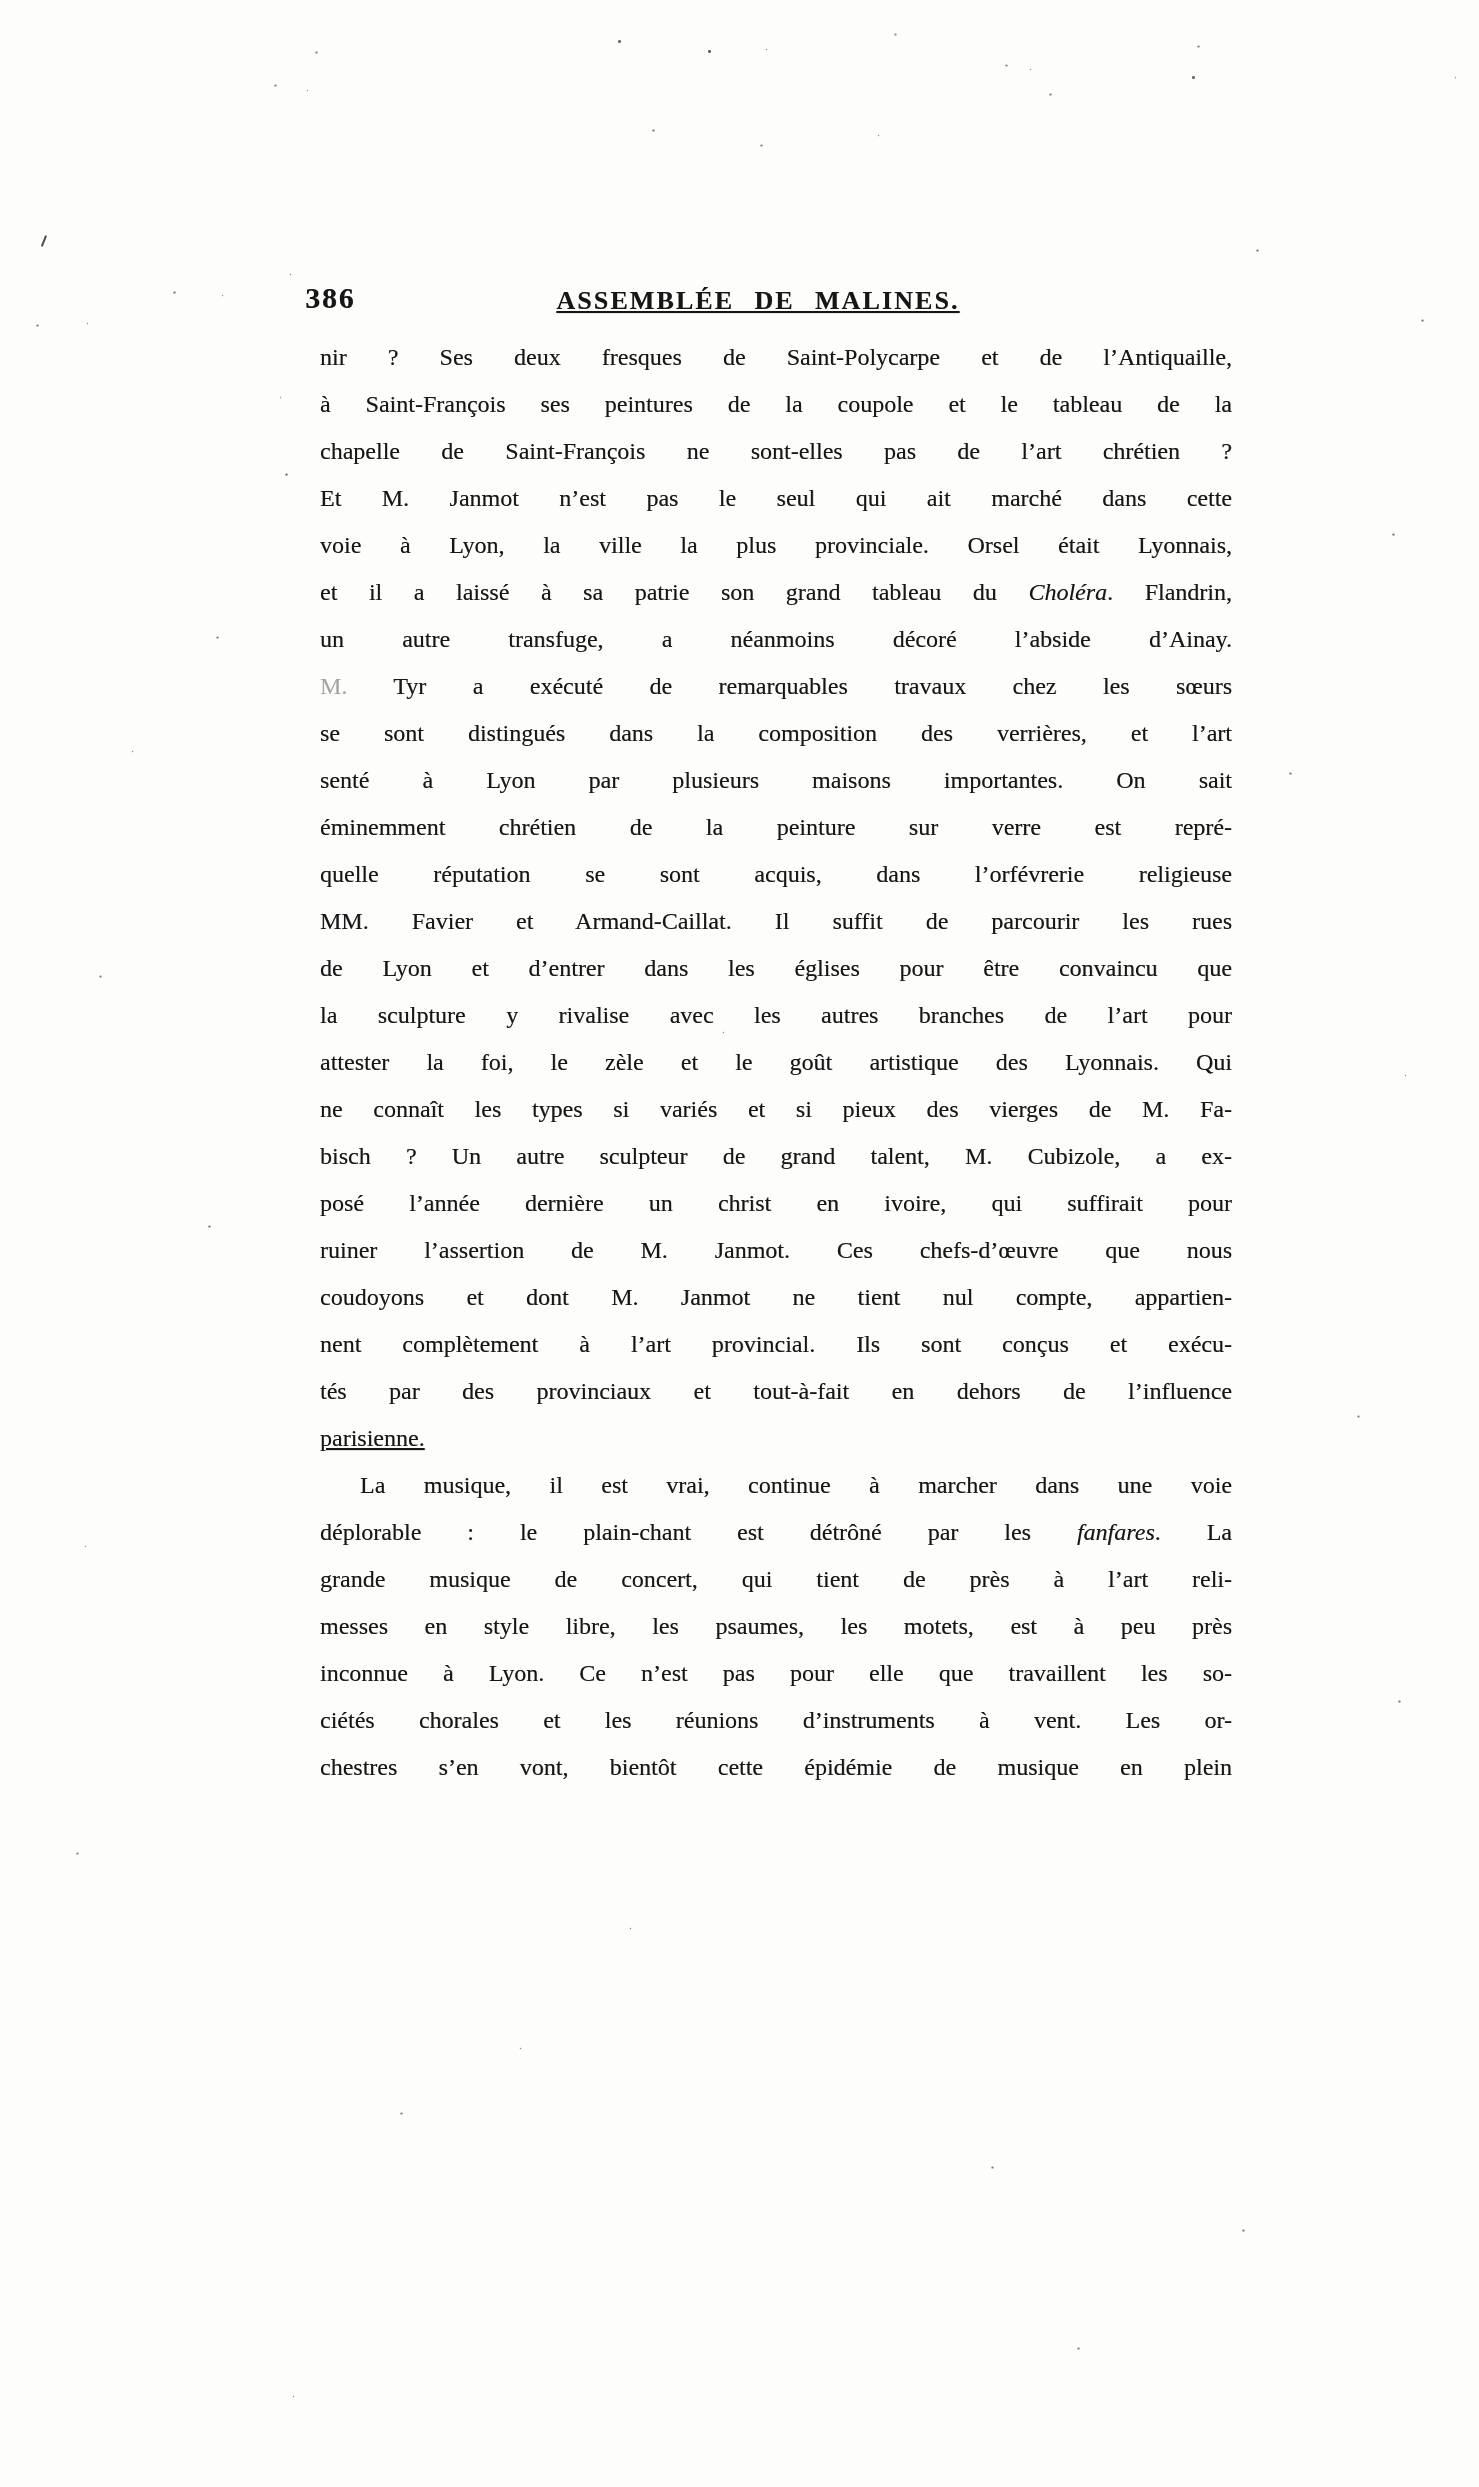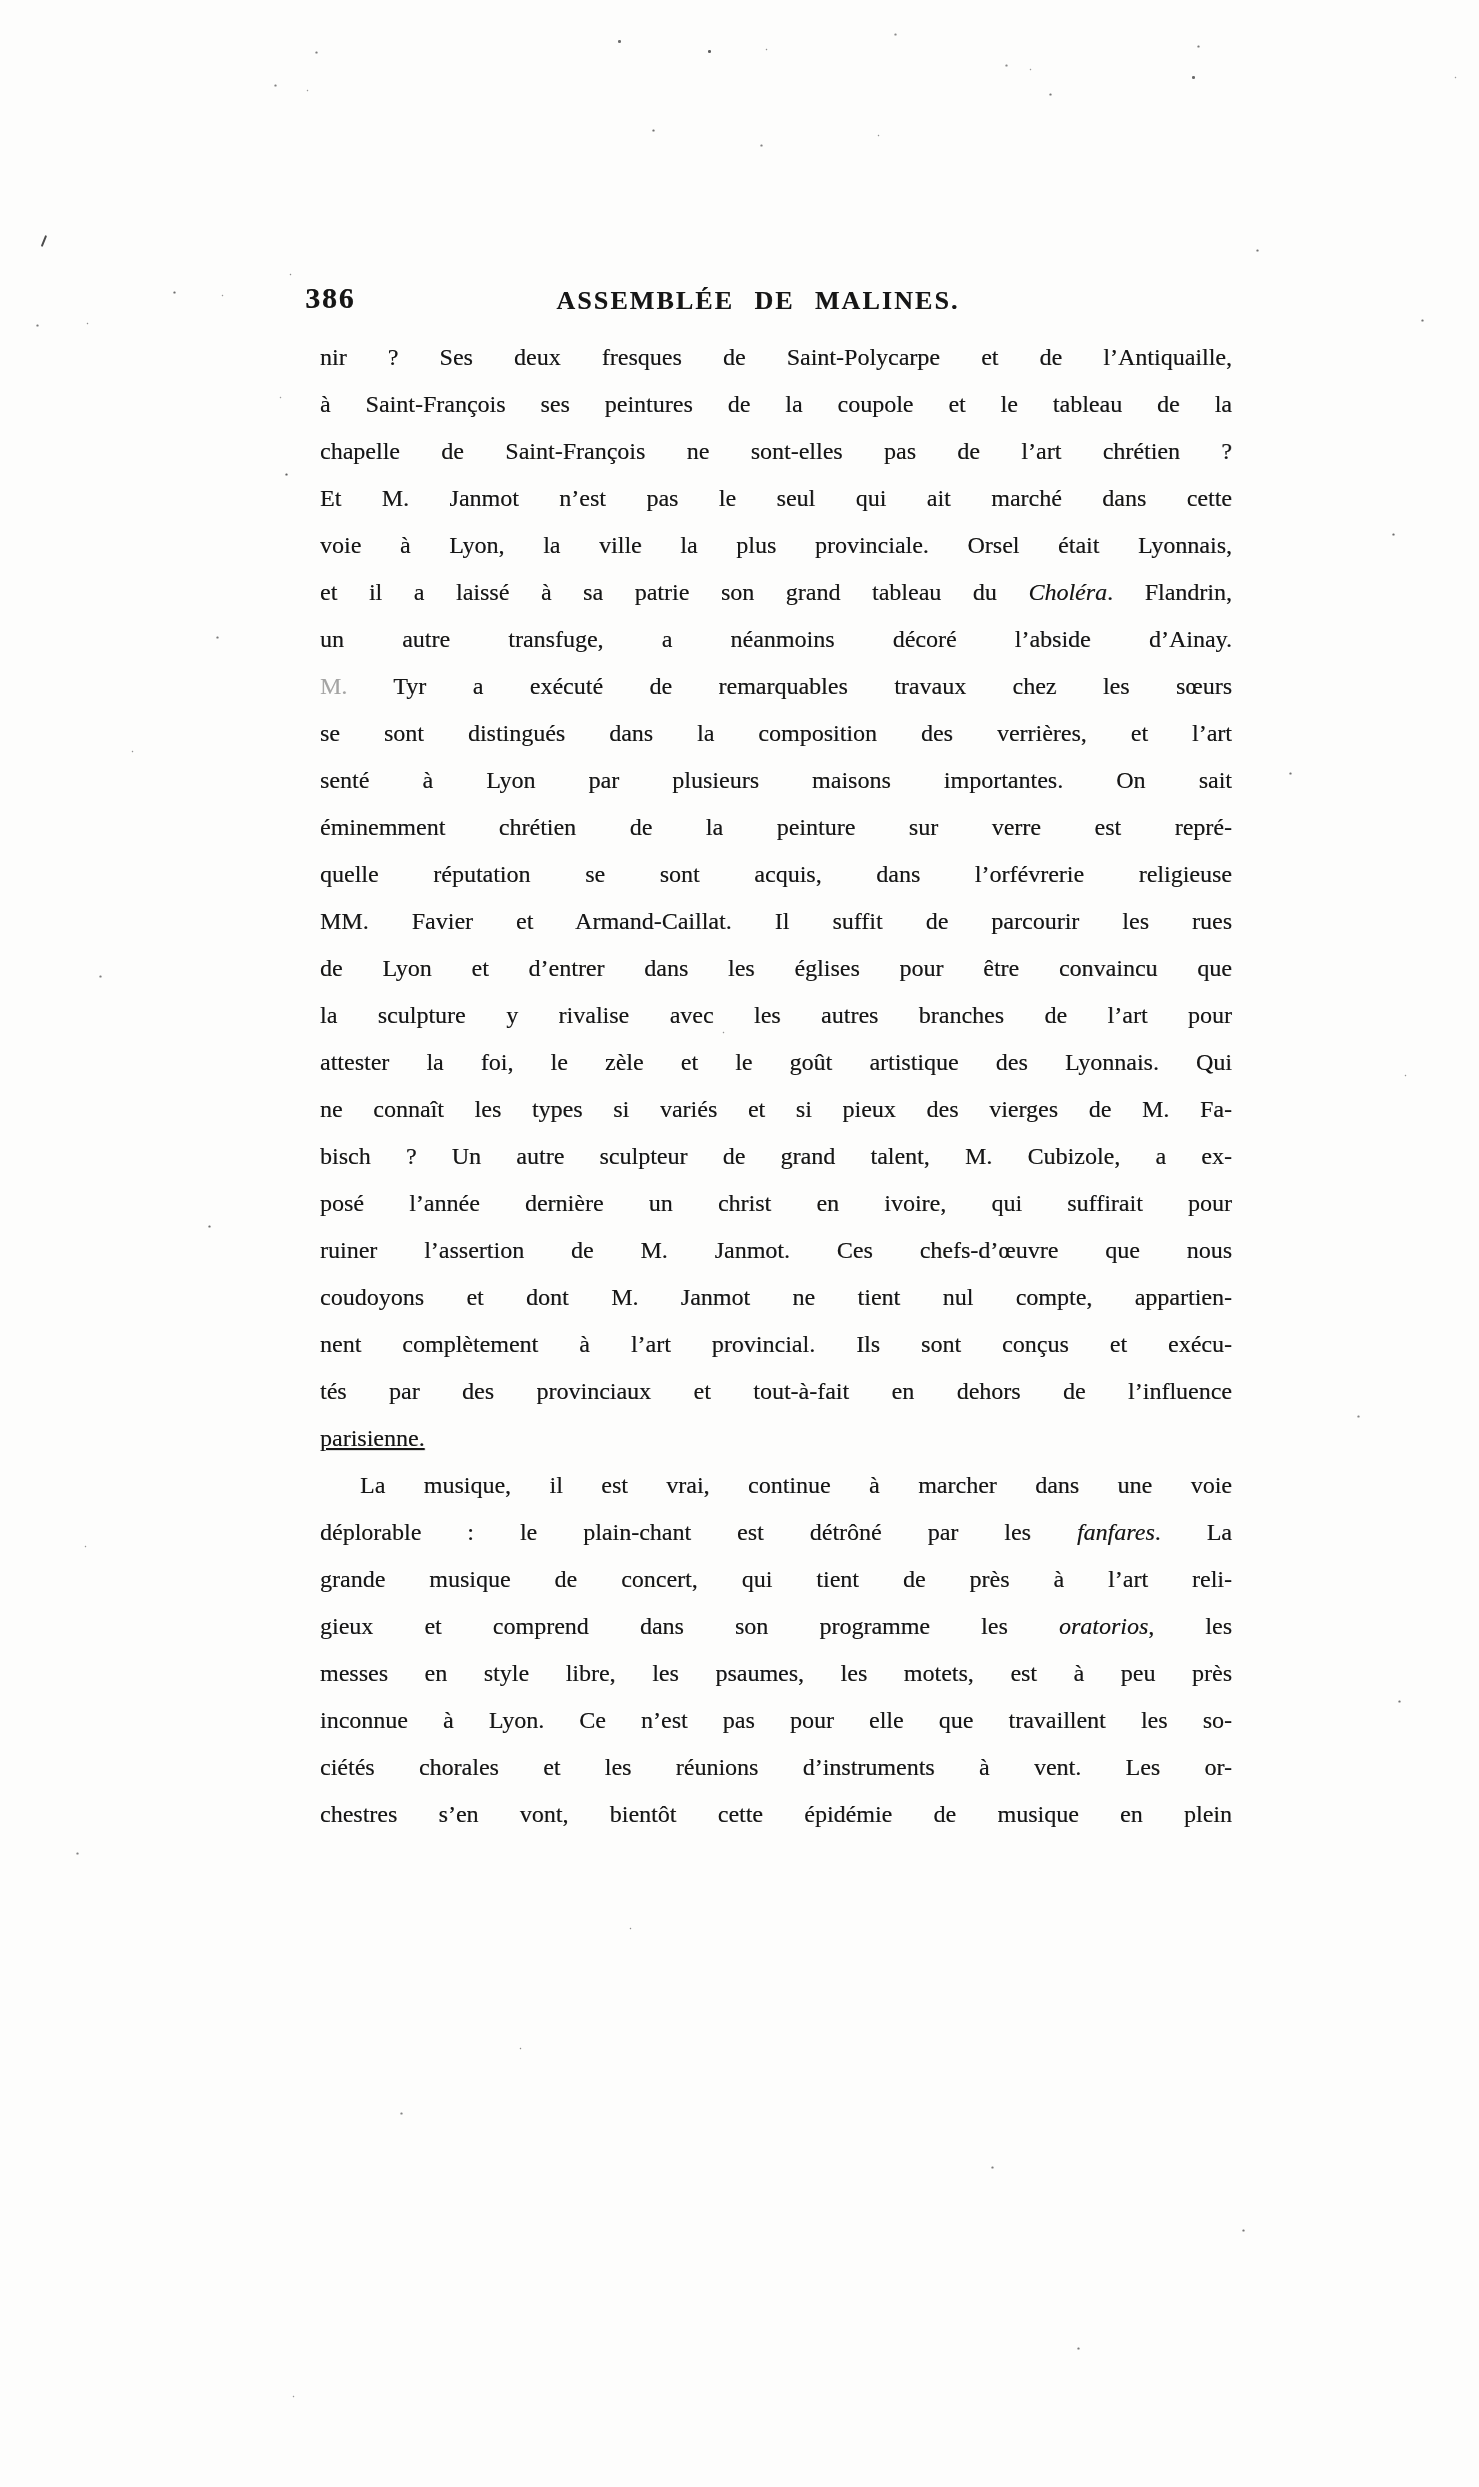--- a/index.html
+++ b/index.html
@@ -37,21 +37,21 @@
       76px 1852px 0 -0.4px #828282, 519px 2047px 0 -0.8px #8b8b8b, 1077px 2347px 0 -0.4px #797979,
       285px 473px 0 -0.4px #606060, 279px 396px 0 -0.8px #9d9d9d;
   }
   .noise-slash {
     position: absolute; left: 43px; top: 235px;
     width: 2.1px; height: 11.6px; background: #4c4c4c;
     transform: rotate(22deg); border-radius: 1.7px;
   }
   
   .page-header {
-    position: absolute; top: 279px; left: 302px; width: 912px; height: 36px;
+    position: absolute; top: 279px; left: 302px; width: 912px; height: 36px; text-decoration: underline;
   }
   .page-number {
     position: absolute; left: 3.3px; top: 1.7px;
     font-size: 30px; font-weight: 700; letter-spacing: 1.7px;
     text-shadow: 0.2px 0.2px 0 rgba(25,25,25,0.55);
   }
   .running-title {
     display: block; text-align: center;
     padding-top: 6.6px;
     font-size: 26px; font-weight: 700;
@@ -111,20 +111,19 @@
       <div class="line"><span>bisch ? Un autre sculpteur de grand talent, M. Cubizole, a ex-</span></div>
       <div class="line"><span>posé l’année dernière un christ en ivoire, qui suffirait pour</span></div>
       <div class="line"><span>ruiner l’assertion de M. Janmot. Ces chefs-d’œuvre que nous</span></div>
       <div class="line"><span>coudoyons et dont M. Janmot ne tient nul compte, appartien-</span></div>
       <div class="line"><span>nent complètement à l’art provincial. Ils sont conçus et exécu-</span></div>
       <div class="line"><span>tés par des provinciaux et tout-à-fait en dehors de l’influence</span></div>
       <div class="line para-end"><span>parisienne.</span></div>
       <div class="line indent"><span>La musique, il est vrai, continue à marcher dans une voie</span></div>
       <div class="line"><span>déplorable : le plain-chant est détrôné par les </span><span class="it">fanfares</span><span>. La</span></div>
       <div class="line"><span>grande musique de concert, qui tient de près à l’art reli-</span></div>
-      <div class="line"><span>gieux et comprend dans son programme les </span><span class="it">oratorios</span><span>, les</span></div>
       <div class="line"><span>messes en style libre, les psaumes, les motets, est à peu près</span></div>
       <div class="line"><span>inconnue à Lyon. Ce n’est pas pour elle que travaillent les so-</span></div>
       <div class="line"><span>ciétés chorales et les réunions d’instruments à vent. Les or-</span></div>
       <div class="line"><span>chestres s’en vont, bientôt cette épidémie de musique en plein</span></div>
     </main>
 </div>
 
 
 </body></html>

